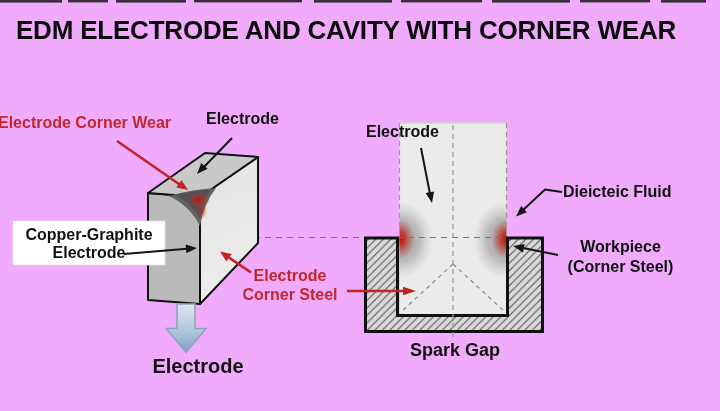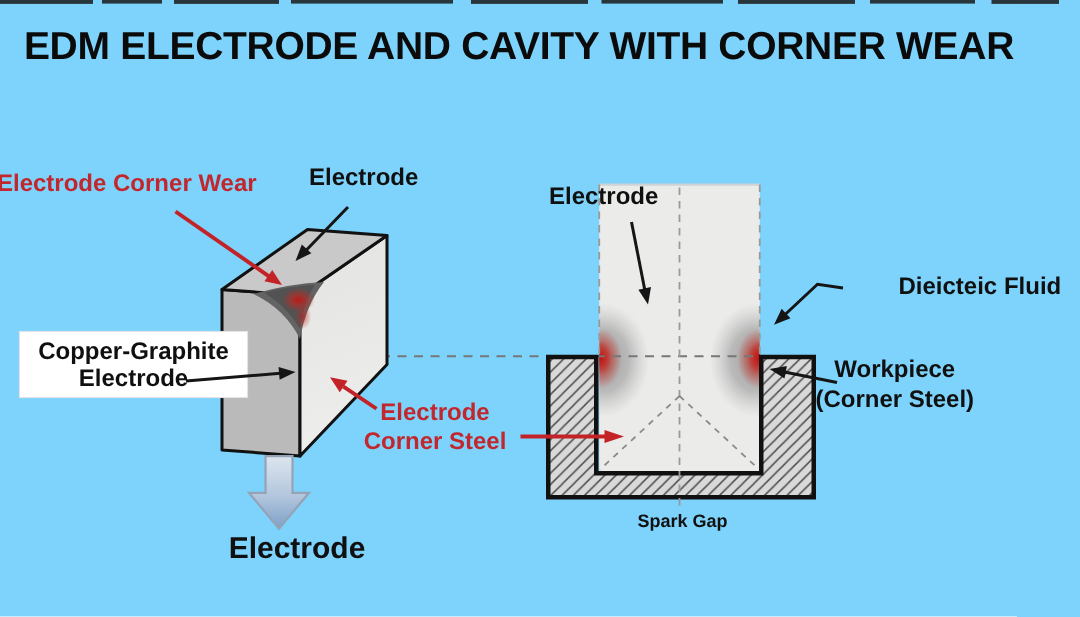--- a/index.html
+++ b/index.html
@@ -1,32 +1,32 @@
 <!DOCTYPE html>
 <html><head>
 <meta charset="utf-8">
 <style>
   html,body{margin:0;padding:0;background:#fff;}
-  #stage{position:relative;width:720px;height:411px;background:#7dd3fc;overflow:hidden;
+  #stage{position:relative;width:720px;height:411px;background:#f0abfc;overflow:hidden;
          font-family:"Liberation Sans",sans-serif;}
   #stage svg{position:absolute;left:0;top:0;}
   .label{position:absolute;font-weight:bold;color:#101010;white-space:nowrap;}
   .label .line{display:block;}
   .red{color:#c1272d;}
   .ctr{text-align:center;}
   #title{left:0;top:15px;width:692px;text-align:center;font-size:26px;letter-spacing:-0.2px;color:#0b0b0b;}
   #lbl-cw-top{left:-2px;top:114px;font-size:16px;}
   #lbl-elec-top{left:206px;top:110px;font-size:16px;}
   #lbl-copper{left:14px;top:226px;width:150px;font-size:16px;line-height:18px;}
   #lbl-cw-center{left:233px;top:266px;width:114px;font-size:16px;line-height:19px;}
   #lbl-elec-bottom{left:140px;top:355px;width:116px;font-size:20px;}
   #lbl-elec-right{left:366px;top:123px;font-size:16px;}
-  #lbl-fluid{left:563px;top:183px;font-size:16px;margin-left:36px;}
-  #lbl-workpiece{left:528px;top:237px;width:137px;font-size:16px;line-height:20px;}
-  #lbl-sparkgap{left:403px;top:340px;width:104px;font-size:12px;}
+  #lbl-fluid{left:563px;top:183px;font-size:16px;}
+  #lbl-workpiece{left:552px;top:237px;width:137px;font-size:16px;line-height:20px;}
+  #lbl-sparkgap{left:403px;top:340px;width:104px;font-size:18px;}
 </style>
 </head>
 <body>
 
 <div id="stage">
 
 <svg width="720" height="411" viewBox="0 0 720 411">
   <defs>
     <pattern id="hatch" width="7.5" height="7.5" patternUnits="userSpaceOnUse">
       <path d="M0,7.5 L7.5,0 M-1.9,1.9 L1.9,-1.9 M5.6,9.4 L9.4,5.6" stroke="#4f4f4f" stroke-width="1" fill="none"></path>

